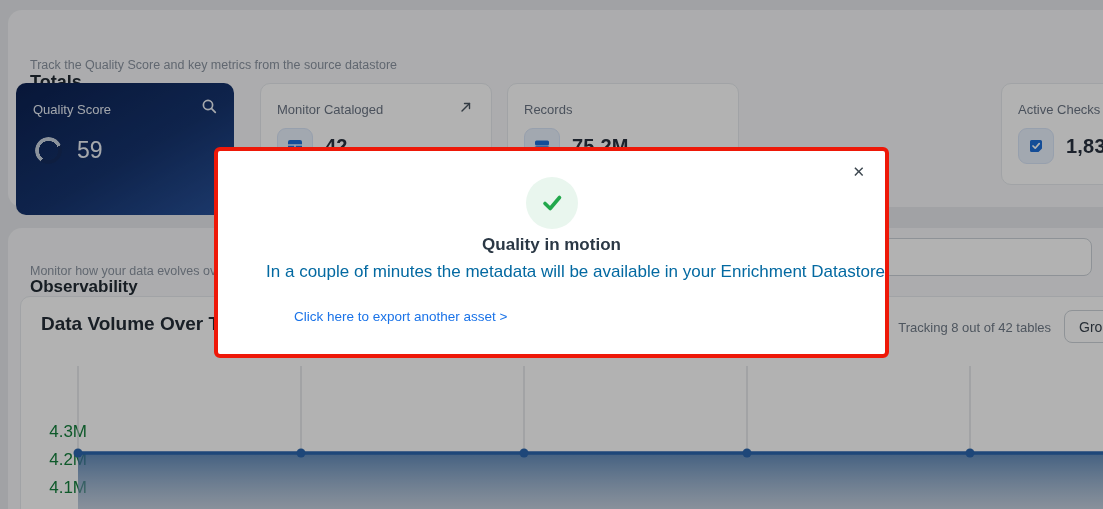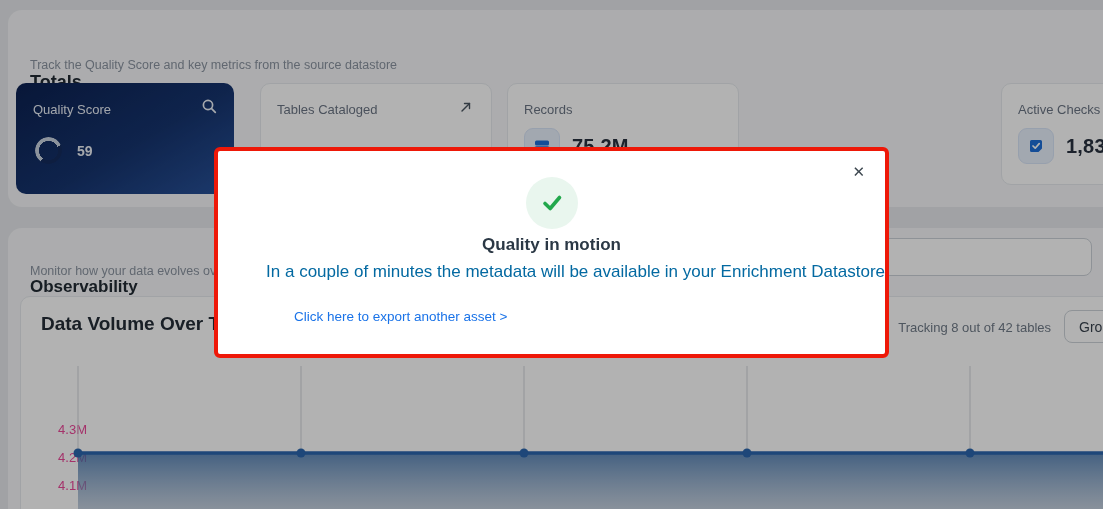--- a/index.html
+++ b/index.html
@@ -21,50 +21,50 @@
   
   .mcard { position:absolute; top:73px; height:102px; background:#ffffff; border:1px solid #e7eaee;
            border-radius:10px; padding:16px; }
   .mcard .mlabel { font-size:13px; color:#6b7584; }
   .mcard .mrow { position:absolute; left:16px; top:44px; display:flex; align-items:center; gap:12px; }
   .icon-box { width:36px; height:36px; border-radius:9px; background:#e9f1fd; border:1px solid #d8e5f8;
               display:flex; align-items:center; justify-content:center; }
   .mvalue { font-size:20px; font-weight:700; color:#29323f; letter-spacing:.2px; }
   .arrow-ne { position:absolute; right:18px; top:16px; width:14px; height:14px; }
 
-  .qs-card { position:absolute; left:8px; top:73px; width:218px; height:111px; border-radius:10px;
+  .qs-card { position:absolute; left:8px; top:73px; width:218px; height:132px; border-radius:10px;
              background:linear-gradient(150deg,#0c2151 0%, #16346e 55%, #29539c 100%); padding:17px; }
   .qs-label { font-size:13px; color:#e9eef6; }
   .qs-search { position:absolute; right:16px; top:15px; }
   .qs-row { position:absolute; left:19px; top:54px; display:flex; align-items:center; gap:15px; }
   .ring { width:27px; height:27px; border-radius:50%;
           background:conic-gradient(from 215deg, #c9d3e0 0deg 212deg, #152c5c 212deg 360deg);
           -webkit-mask:radial-gradient(closest-side, transparent 70%, #000 71%);
           mask:radial-gradient(closest-side, transparent 70%, #000 71%); }
-  .qs-value { font-size:14px; font-weight:700; color:#edf1f7; }
+  .qs-value { font-size:23px; font-weight:400; color:#edf1f7; }
 
   
   .mc-tables  { left:252px; width:232px; }
   .mc-records { left:499px; width:232px; }
   .mc-fields  { left:746px; width:232px; }
   .mc-active  { left:993px; width:232px; }
 
   
   .search-box { position:absolute; left:749px; top:10px; width:335px; height:38px;
                 background:#ffffff; border:1px solid #ccd2d8; border-radius:8px; }
   .chart-card { position:absolute; left:12px; top:68px; width:1103px; height:233px;
                 background:#ffffff; border:1px solid #e7eaee; border-radius:10px; }
   .chart-title { position:absolute; left:20px; top:16px; font-size:19px; font-weight:700; color:#242d37; }
   .tracking { position:absolute; left:850px; top:23px; width:180px; text-align:right;
               font-size:13px; color:#707b88; }
   .group-btn { position:absolute; left:1043px; top:13px; width:70px; height:33px; background:#ffffff;
                border:1px solid #cdd3d9; border-radius:8px; font-size:14px; color:#39434e;
                display:flex; align-items:center; padding-left:14px; }
   .yticks { position:absolute; left:20px; top:125px; width:46px; }
-  .ytick { position:absolute; right:0; width:46px; text-align:right; font-size:13px; color:#ec4899; }
+  .ytick { position:absolute; right:0; width:46px; text-align:right; font-size:17px; color:#15803d; }
   .ytick:nth-child(1){ top:0; }   .ytick:nth-child(2){ top:28px; }
   .ytick:nth-child(3){ top:56px; }.ytick:nth-child(4){ top:84px; }
   .ytick:nth-child(5){ top:112px; }
 
   #chart-svg { position:absolute; left:0; top:0; width:1103px; height:509px; pointer-events:none; }
 
   
   .dim { position:absolute; inset:0; background:rgba(0,0,0,0.30); z-index:50; }
   .modal { position:absolute; left:214px; top:147px; width:675px; height:211px; z-index:100;
            background:#ffffff; border:4px solid #ee1808; border-radius:6px; }
@@ -95,27 +95,37 @@
             <line x1="10.6" y1="10.6" x2="14.3" y2="14.3" stroke="#eef2f8" stroke-width="1.7" stroke-linecap="round"></line>
           </svg>
       </span>
       <div class="qs-row">
         <span class="ring"></span>
         <span class="qs-value">59</span>
       </div>
     </div>
 
     <div class="mcard mc-tables">
-      <span class="mlabel">Tables Cataloged</span>
+      <span class="mlabel">Monitor Cataloged</span>
       <span class="arrow-ne">
         <svg width="14" height="14" viewBox="0 0 14 14">
             <line x1="3" y1="11" x2="10.5" y2="3.5" stroke="#4a5560" stroke-width="1.4" stroke-linecap="round"></line>
             <polyline points="5.5,3.5 10.5,3.5 10.5,8.5" fill="none" stroke="#4a5560" stroke-width="1.4" stroke-linecap="round" stroke-linejoin="round"></polyline>
           </svg>
       </span>
+      <div class="mrow">
+        <span class="icon-box">
+          <svg width="18" height="18" viewBox="0 0 18 18">
+              <rect x="2" y="3" width="14" height="12" rx="2" fill="#1e6fd9"></rect>
+              <line x1="2" y1="8" x2="16" y2="8" stroke="#e9f1fd" stroke-width="1.4"></line>
+              <line x1="9" y1="8" x2="9" y2="15" stroke="#e9f1fd" stroke-width="1.4"></line>
+            </svg>
+        </span>
+        <span class="mvalue">42</span>
+      </div>
     </div>
 
     <div class="mcard mc-records">
       <span class="mlabel">Records</span>
       <div class="mrow">
         <span class="icon-box">
           <svg width="18" height="18" viewBox="0 0 18 18">
               <rect x="2" y="3.5" width="14" height="5" rx="1.5" fill="#1e6fd9"></rect>
               <rect x="2" y="10" width="14" height="5" rx="1.5" fill="none" stroke="#1e6fd9" stroke-width="1.5"></rect>
             </svg>

